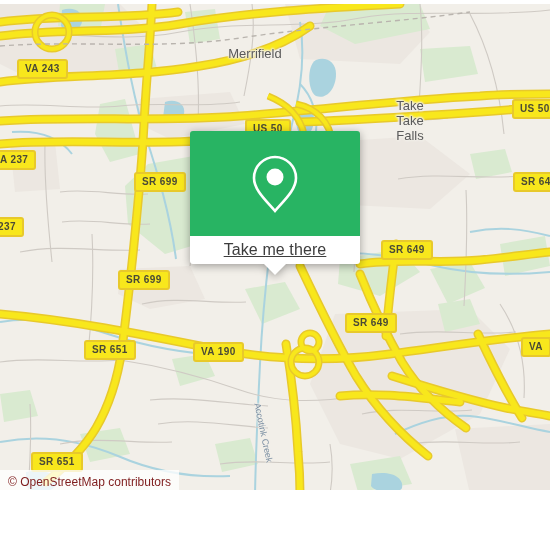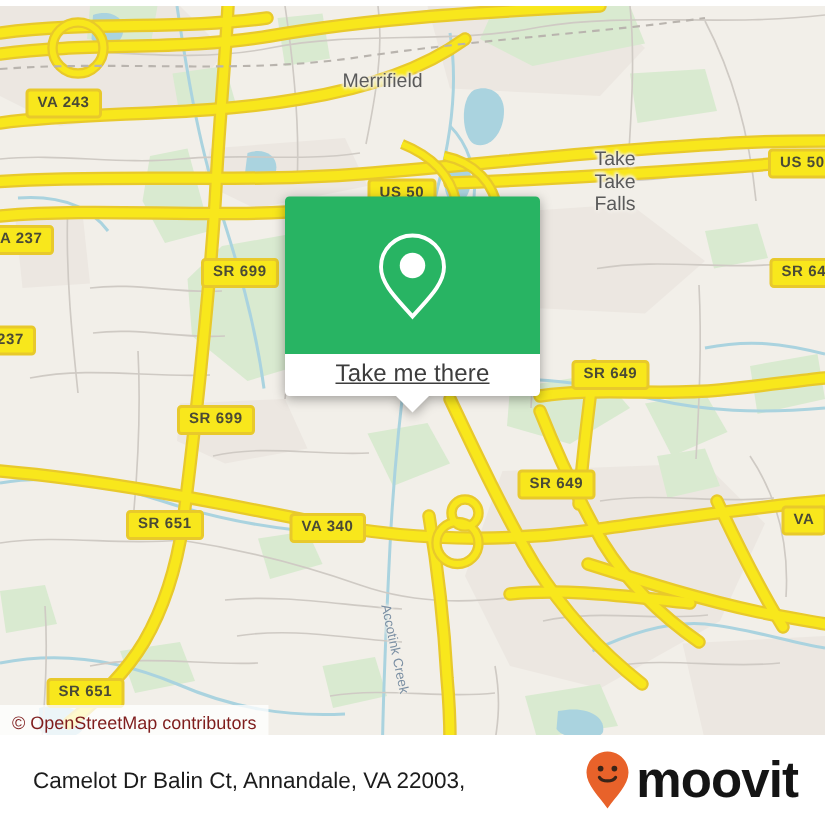--- a/index.html
+++ b/index.html
@@ -325,21 +325,21 @@
 
     <div class="creeklabel" style="left:262px;top:398px;transform:rotate(78deg);">Accotink Creek</div>
 
     <div class="shield" style="left:17px;top:55px;">VA 243</div>
     <div class="shield" style="left:-8px;top:146px;">A 237</div>
     <div class="shield" style="left:-10px;top:213px;">237</div>
     <div class="shield" style="left:134px;top:168px;">SR 699</div>
     <div class="shield" style="left:118px;top:266px;">SR 699</div>
     <div class="shield" style="left:84px;top:336px;">SR 651</div>
     <div class="shield" style="left:31px;top:448px;">SR 651</div>
-    <div class="shield" style="left:193px;top:338px;">VA 340</div>
+    <div class="shield" style="left:193px;top:338px;">VA 190</div>
     <div class="shield" style="left:245px;top:115px;">US 50</div>
     <div class="shield" style="left:512px;top:95px;">US 50</div>
     <div class="shield" style="left:513px;top:168px;">SR 649</div>
     <div class="shield" style="left:381px;top:236px;">SR 649</div>
     <div class="shield" style="left:345px;top:309px;">SR 649</div>
     <div class="shield" style="left:521px;top:333px;">VA</div>
 
     <div class="callout">
       <div class="callout-head">
         <svg class="pin-icon" width="54" height="62" viewBox="0 0 54 62">
@@ -353,26 +353,16 @@
       <div class="callout-tail"></div>
     </div>
 
     <div class="osm-attrib">
       <span>© OpenStreetMap contributors</span>
     </div>
   </div>
 
   <div class="footer">
     <div class="footer-text">
-      <div>Camelot Dr Balin Ct, Annandale, VA 22003,</div>
-    </div>
-    <div class="brand">
-      <svg width="30" height="40" viewBox="0 0 30 40">
-        <path d="M15 1 C7.3 1 1 7.3 1 15 C1 23.5 9.5 31 15 39 C20.5 31 29 23.5 29 15 C29 7.3 22.7 1 15 1 Z" fill="#e8622a"></path>
-        <circle cx="10.4" cy="12.4" r="1.9" fill="#3a2418"></circle>
-        <circle cx="19.6" cy="12.4" r="1.9" fill="#3a2418"></circle>
-        <path d="M9.6 18.2 C11.6 21.4 18.4 21.4 20.4 18.2" fill="none" stroke="#3a2418" stroke-width="2.1" stroke-linecap="round"></path>
-      </svg>
-      <span class="brand-word">moovit</span>
     </div>
   </div>
 
 </div>
 
 </body></html>

